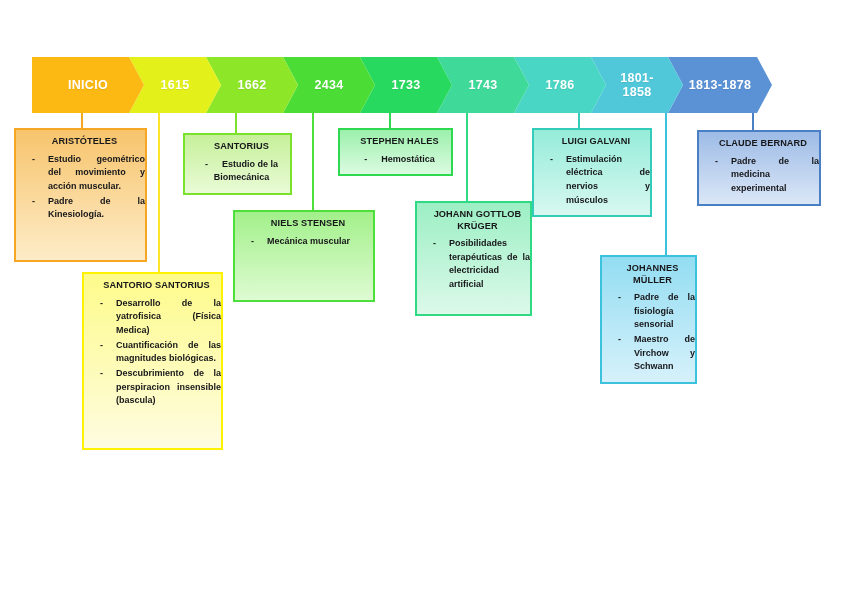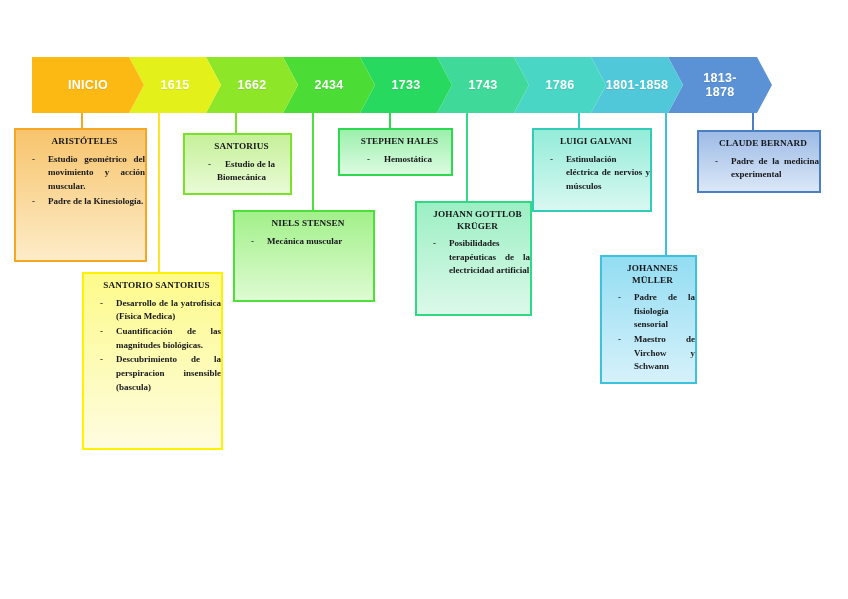--- a/index.html
+++ b/index.html
@@ -22,21 +22,20 @@
   .chev.two span{display:block;}
 
   
   .conn{position:absolute;width:2px;}
 
   
   .box{
     position:absolute;box-sizing:border-box;
     border-width:2px;border-style:solid;
     padding:6px 0 7px 8px;
-    font-family:Liberation Serif, serif;
   }
   .box .ttl{
     font-size:9.2px;font-weight:bold;color:#17171a;text-align:center;
     letter-spacing:.1px;line-height:1.25;margin-bottom:5px;
   }
   .box ul{list-style:none;margin:0;padding:0;}
   .box li{
     position:relative;padding-left:24px;
     font-size:9px;font-weight:bold;color:#17171a;
     line-height:1.52;text-align:justify;margin-bottom:1px;
@@ -66,25 +65,25 @@
       </div>
       <div class="chev" style="left: 328px; width: 92px; background: rgb(40, 217, 95); z-index: 16; clip-path: polygon(0px 0px, calc(100% - 15px) 0px, 100% 50%, calc(100% - 15px) 100%, 0px 100%, 15px 50%);">
         <span>1733</span>
       </div>
       <div class="chev" style="left: 405px; width: 92px; background: rgb(63, 217, 154); z-index: 15; clip-path: polygon(0px 0px, calc(100% - 15px) 0px, 100% 50%, calc(100% - 15px) 100%, 0px 100%, 15px 50%);">
         <span>1743</span>
       </div>
       <div class="chev" style="left: 482px; width: 92px; background: rgb(74, 214, 196); z-index: 14; clip-path: polygon(0px 0px, calc(100% - 15px) 0px, 100% 50%, calc(100% - 15px) 100%, 0px 100%, 15px 50%);">
         <span>1786</span>
       </div>
-      <div class="chev two" style="left: 559px; width: 92px; background: rgb(81, 200, 217); z-index: 13; clip-path: polygon(0px 0px, calc(100% - 15px) 0px, 100% 50%, calc(100% - 15px) 100%, 0px 100%, 15px 50%); ">
+      <div class="chev two" style="left: 559px; width: 92px; background: rgb(81, 200, 217); z-index: 13; clip-path: polygon(0px 0px, calc(100% - 15px) 0px, 100% 50%, calc(100% - 15px) 100%, 0px 100%, 15px 50%); flex-direction: column;">
         <span>1801-</span>
         <span>1858</span>
       </div>
-      <div class="chev two" style="left: 636px; width: 104px; background: rgb(91, 146, 214); z-index: 12; clip-path: polygon(0px 0px, calc(100% - 15px) 0px, 100% 50%, calc(100% - 15px) 100%, 0px 100%, 15px 50%); flex-direction: column;">
+      <div class="chev two" style="left: 636px; width: 104px; background: rgb(91, 146, 214); z-index: 12; clip-path: polygon(0px 0px, calc(100% - 15px) 0px, 100% 50%, calc(100% - 15px) 100%, 0px 100%, 15px 50%); flex-direction: row;">
         <span>1813-</span>
         <span>1878</span>
       </div>
     </div>
   <div id="connectors">
       <div class="conn" style="left: 81px; top: 99px; height: 29px; background: rgb(245, 166, 35);"></div>
       <div class="conn" style="left: 158px; top: 99px; height: 173px; background: rgb(253, 228, 40);"></div>
       <div class="conn" style="left: 235px; top: 99px; height: 34px; background: rgb(122, 226, 42);"></div>
       <div class="conn" style="left: 312px; top: 99px; height: 111px; background: rgb(77, 224, 58);"></div>
       <div class="conn" style="left: 389px; top: 99px; height: 29px; background: rgb(46, 217, 79);"></div>

